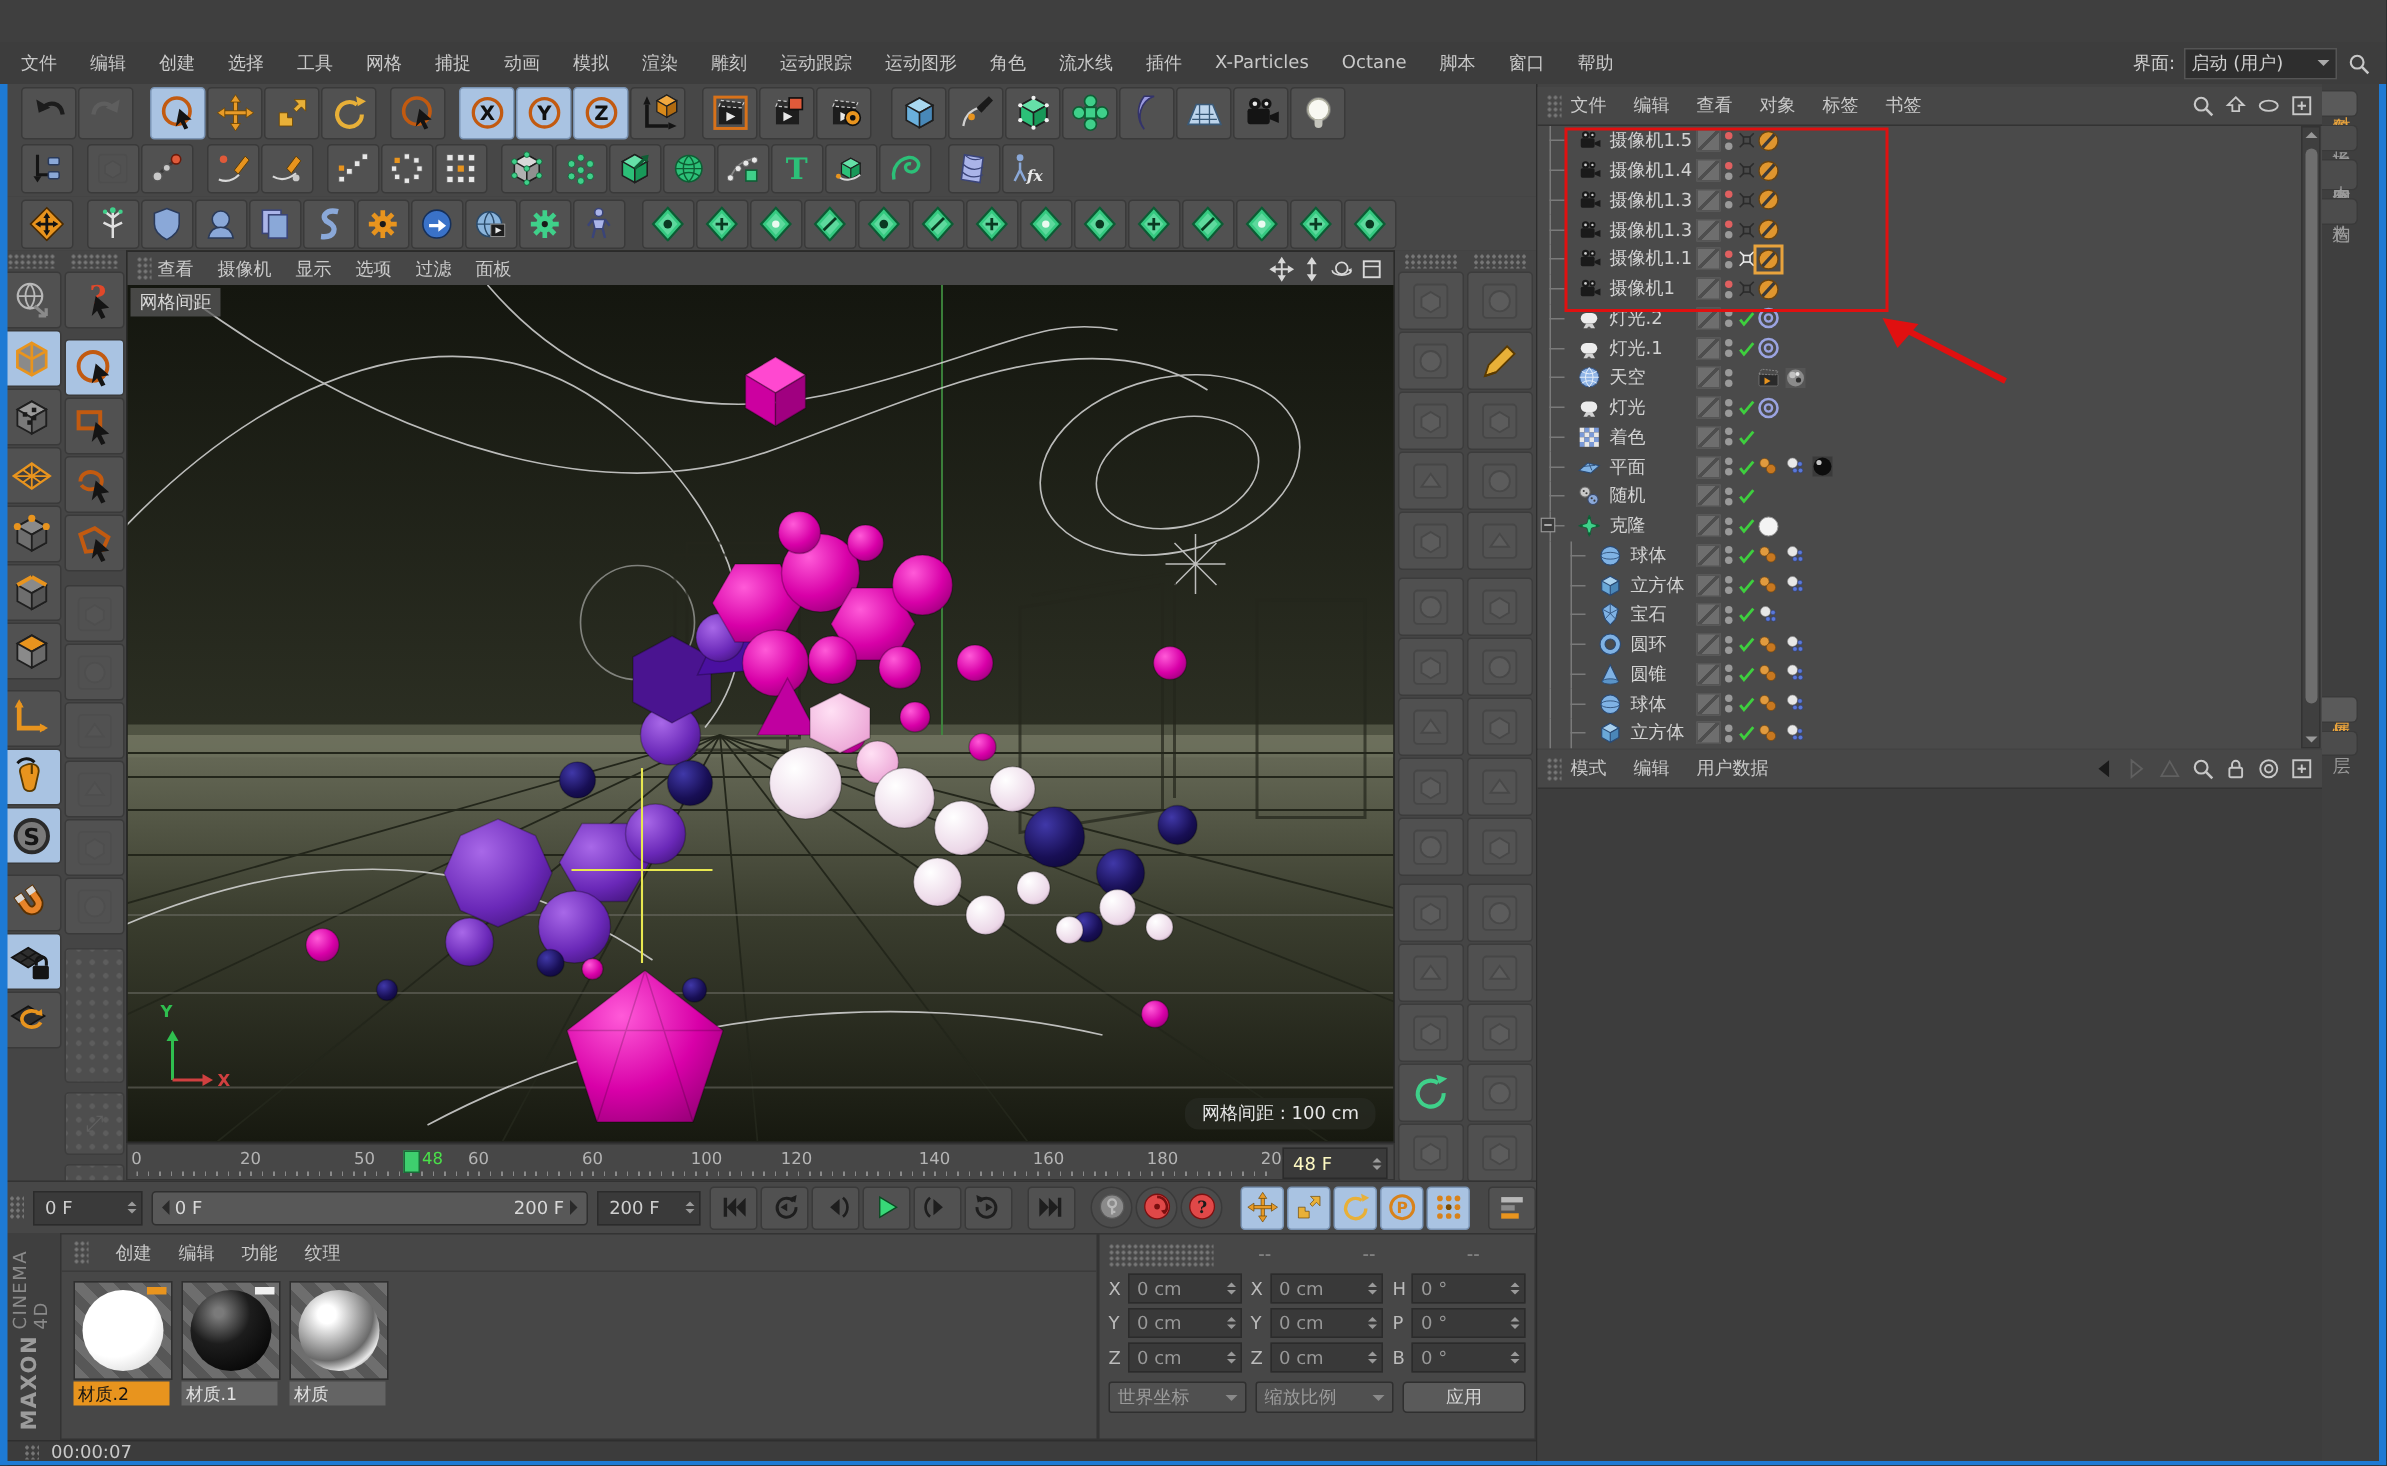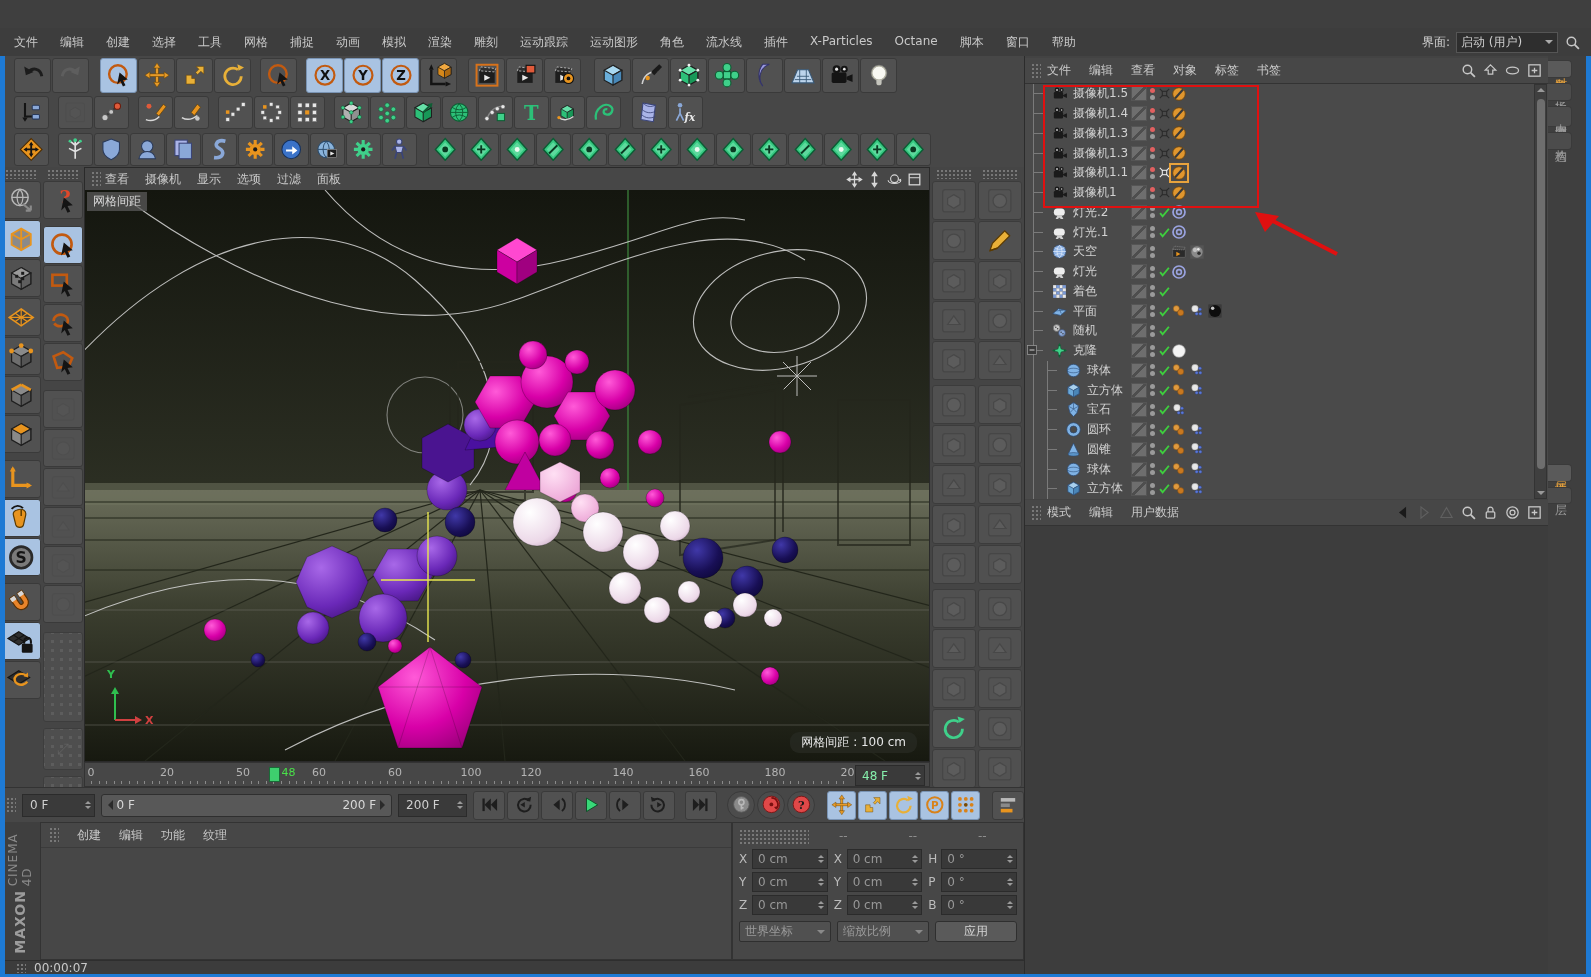--- a/index.html
+++ b/index.html
@@ -45,21 +45,21 @@
   #vp-canvas{position:relative;width:844px;height:571px;overflow:hidden;}
   #vp-view-label{position:absolute;left:2px;top:2px;background:rgba(90,90,90,.75);color:#d8d8d8;padding:1px 6px;font-size:12px;}
   #vp-grid-label{position:absolute;right:12px;bottom:8px;background:rgba(38,40,32,.9);color:#e6e6e6;padding:2px 11px;border-radius:9px;font-size:12px;}
   .axlabel{position:absolute;font-size:11px;font-weight:bold;}
   
   #ruler{left:84px;top:762px;width:846px;height:25px;background:#474747;border:1px solid #333;box-sizing:border-box;}
   #ruler .tick{position:absolute;top:3px;transform:translateX(-50%);color:#b4b4b4;font-size:11px;}
   #ruler-dots{position:absolute;left:6px;right:80px;bottom:2px;height:3px;background-image:repeating-linear-gradient(90deg,#8a8a8a 0 1px,transparent 1px 7.6px);}
   #cur-marker{position:absolute;top:4px;width:9px;height:13px;background:#3ecf6e;border:1px solid #1a6a38;}
   #cur-label{position:absolute;top:3px;color:#4ae04a;font-size:11px;}
-  #frame-box{position:absolute;right:4px;top:2px;width:62px;height:19px;background:#3a3a3a;border:1px solid #2b2b2b;display:flex;align-items:center;color:#86efac;padding-left:6px;text-align:center;}
+  #frame-box{position:absolute;right:4px;top:2px;width:62px;height:19px;background:#3a3a3a;border:1px solid #2b2b2b;display:flex;align-items:center;color:#fef9c3;padding-left:6px;text-align:center;}
   .stepper{margin-left:auto;display:flex;flex-direction:column;gap:2px;padding-right:3px;}
   .stepper i{width:0;height:0;border:3.5px solid transparent;display:block;}
   .stepper i.up{border-bottom-color:#9a9a9a;border-top-width:0;}
   .stepper i.dn{border-top-color:#9a9a9a;border-bottom-width:0;}
   
   #mid-icons{left:930px;top:167px;width:94px;height:620px;background:#454545;}
   .micol{position:absolute;top:0;width:44px;display:flex;flex-direction:column;align-items:center;}
   #mc1{left:2px;} #mc2{left:48px;}
   .micol .handle{width:36px;height:12px;margin:2px 0;}
   .mbtn{width:42px;height:37px;background:#505050;border:1px solid #3c3c3c;border-radius:3px;margin-bottom:1px;display:flex;align-items:center;justify-content:center;}
@@ -1742,20 +1742,43 @@
   <div id="materials" class="abs">
     <div id="mat-menu">
       <span class="handle"></span>
       <div id="mat-menu-items" style="display:flex;gap:18px;">
           <span>创建</span>
           <span>编辑</span>
           <span>功能</span>
           <span>纹理</span>
         </div>
     </div>
+    <div id="mat-items">
+        <div class="mat sel">
+     <div class="thumb">
+       <div class="ball white"></div>
+       <div class="chip" style="background:#e8941e"></div>
+     </div>
+     <div class="mlabel">材质.2</div>
+   </div>
+        <div class="mat">
+     <div class="thumb">
+       <div class="ball black"></div>
+       <div class="chip" style="background:#f0f0f0"></div>
+     </div>
+     <div class="mlabel">材质.1</div>
+   </div>
+        <div class="mat">
+     <div class="thumb">
+       <div class="ball chrome"></div>
+
+     </div>
+     <div class="mlabel">材质</div>
+   </div>
+      </div>
   </div>
 
   <div id="coords" class="abs">
     <div class="hdr">
         <span class="handle"></span>
         <span id="h1">--</span>
         <span id="h2">--</span>
         <span id="h3">--</span>
       </div>
     <div id="coord-rows">

